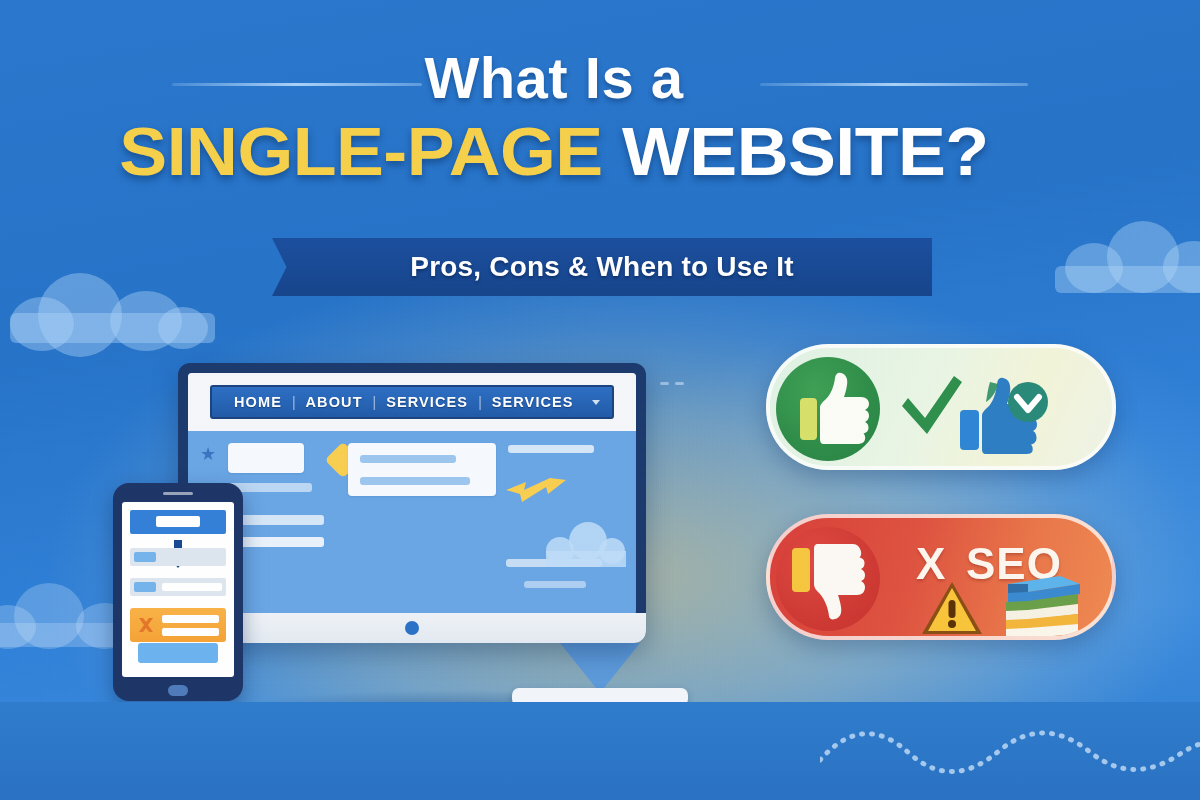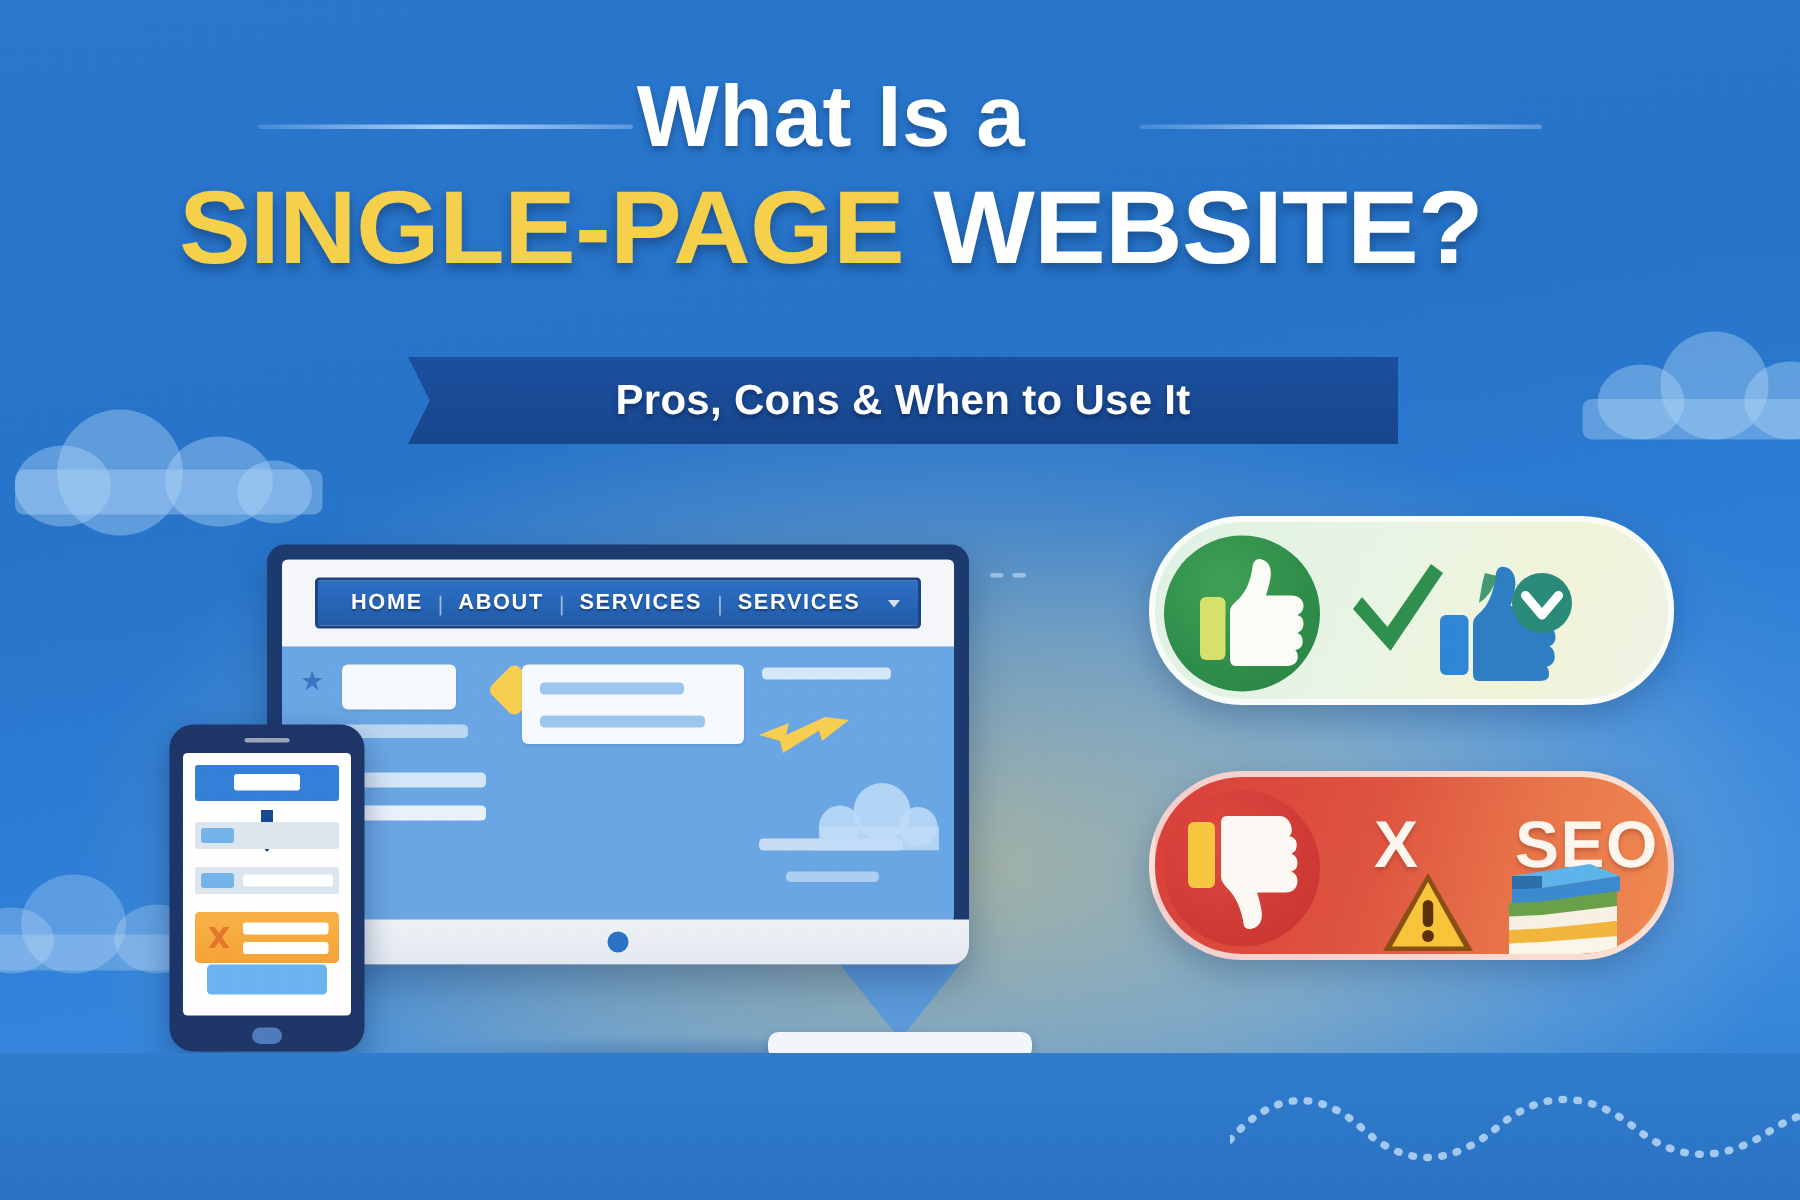--- a/index.html
+++ b/index.html
@@ -244,21 +244,21 @@
   }
   #pros-circle { left: 6px; top: 9px; width: 104px; height: 104px; background: radial-gradient(circle at 38% 32%, #3fa055 0%, #2e8c49 60%, #2b8346 100%); }
   #cons-circle { left: 6px; top: 9px; width: 104px; height: 104px; background: radial-gradient(circle at 38% 32%, #e04a42 0%, #cf3a34 60%, #c8332f 100%); }
 
   .thumb-svg { position: absolute; }
 
   #pros-check { position: absolute; left: 128px; top: 22px; width: 66px; height: 72px; }
   #pros-thumb2 { position: absolute; left: 190px; top: 20px; width: 92px; height: 92px; }
 
   #cons-x { position: absolute; left: 146px; top: 24px; font-size: 44px; font-weight: bold; color: #fdf6ee; text-shadow: 0 2px 3px rgba(120,35,25,0.35); line-height: 1; }
-  #cons-seo { position: absolute; left: 196px; top: 24px; font-size: 44px; font-weight: bold; color: #fdf6ee; letter-spacing: 1px; text-shadow: 0 2px 3px rgba(120,35,25,0.35); line-height: 1; margin-left: 44px; }
+  #cons-seo { position: absolute; left: 196px; top: 24px; font-size: 44px; font-weight: bold; color: #fdf6ee; letter-spacing: 1px; text-shadow: 0 2px 3px rgba(120,35,25,0.35); line-height: 1; }
   #cons-warning { position: absolute; left: 150px; top: 62px; width: 64px; height: 58px; }
   #cons-books { position: absolute; left: 228px; top: 56px; width: 84px; height: 66px; }
 
   
   #bottom-band {
     position: absolute; left: 0; top: 702px; width: 1200px; height: 98px;
     background: linear-gradient(180deg, #2f7ccd 0%, #2a72c3 100%);
   }
   #bottom-wave { position: absolute; left: 820px; top: 720px; width: 400px; height: 60px; }
 

